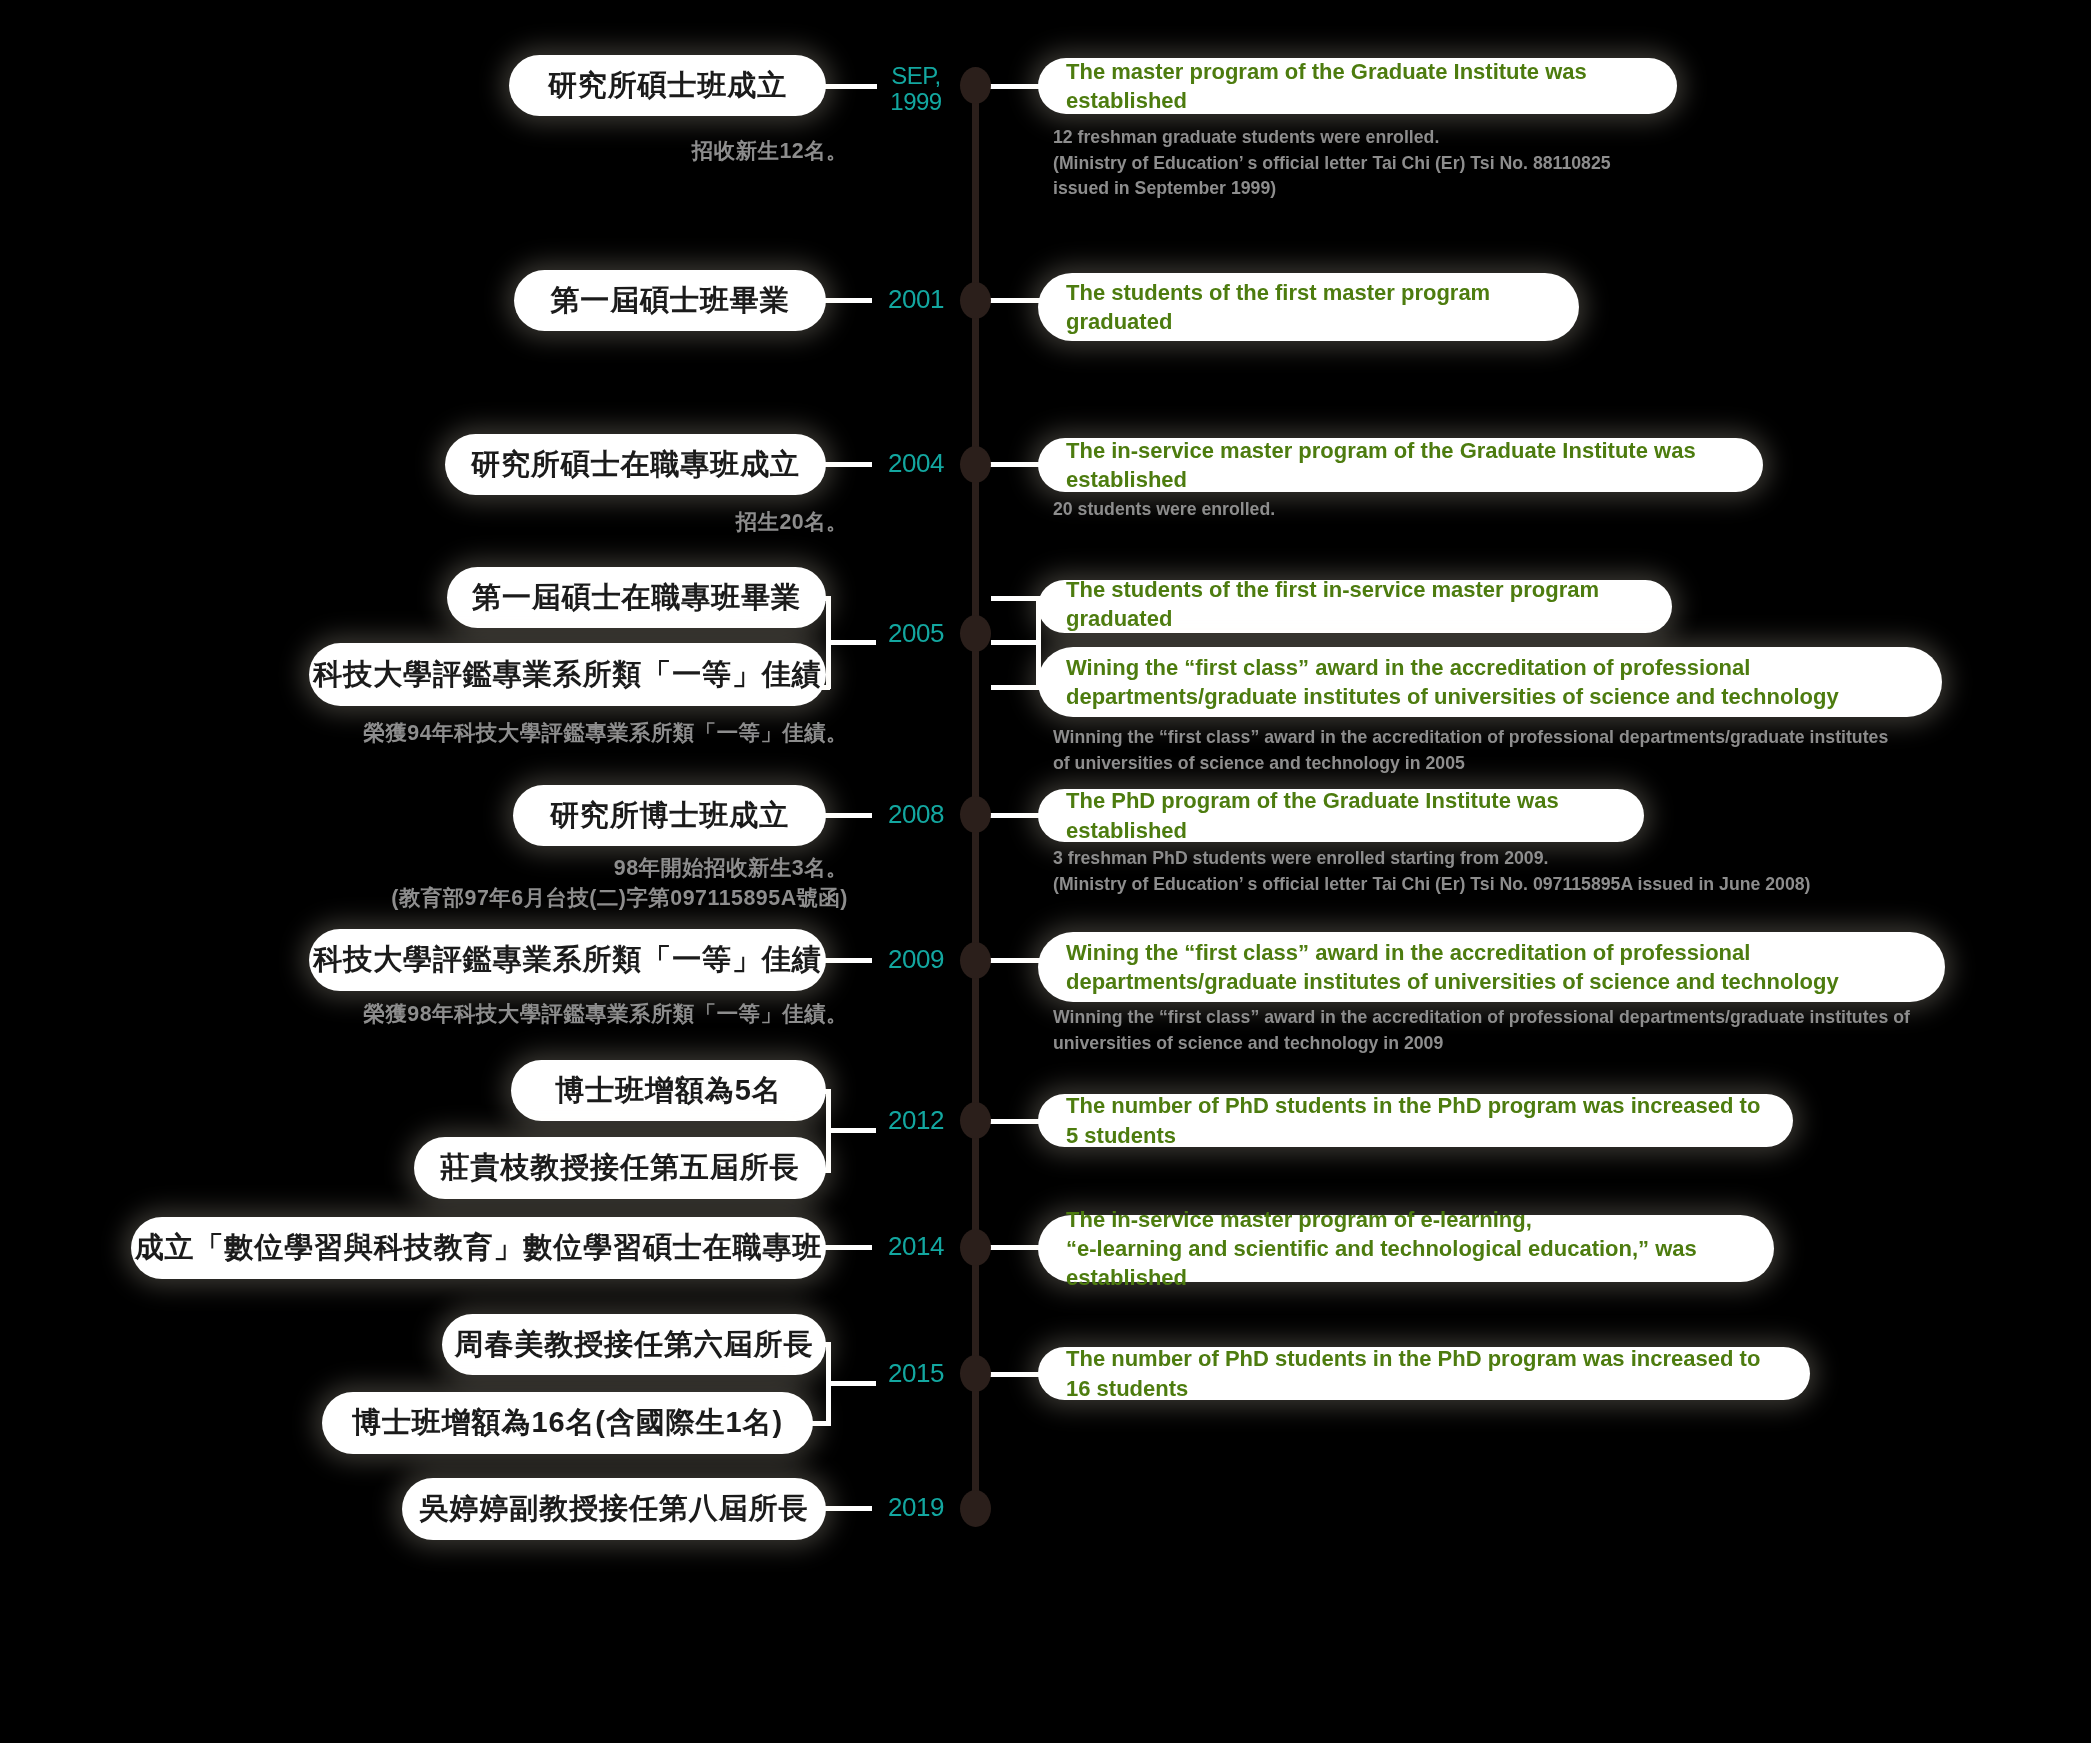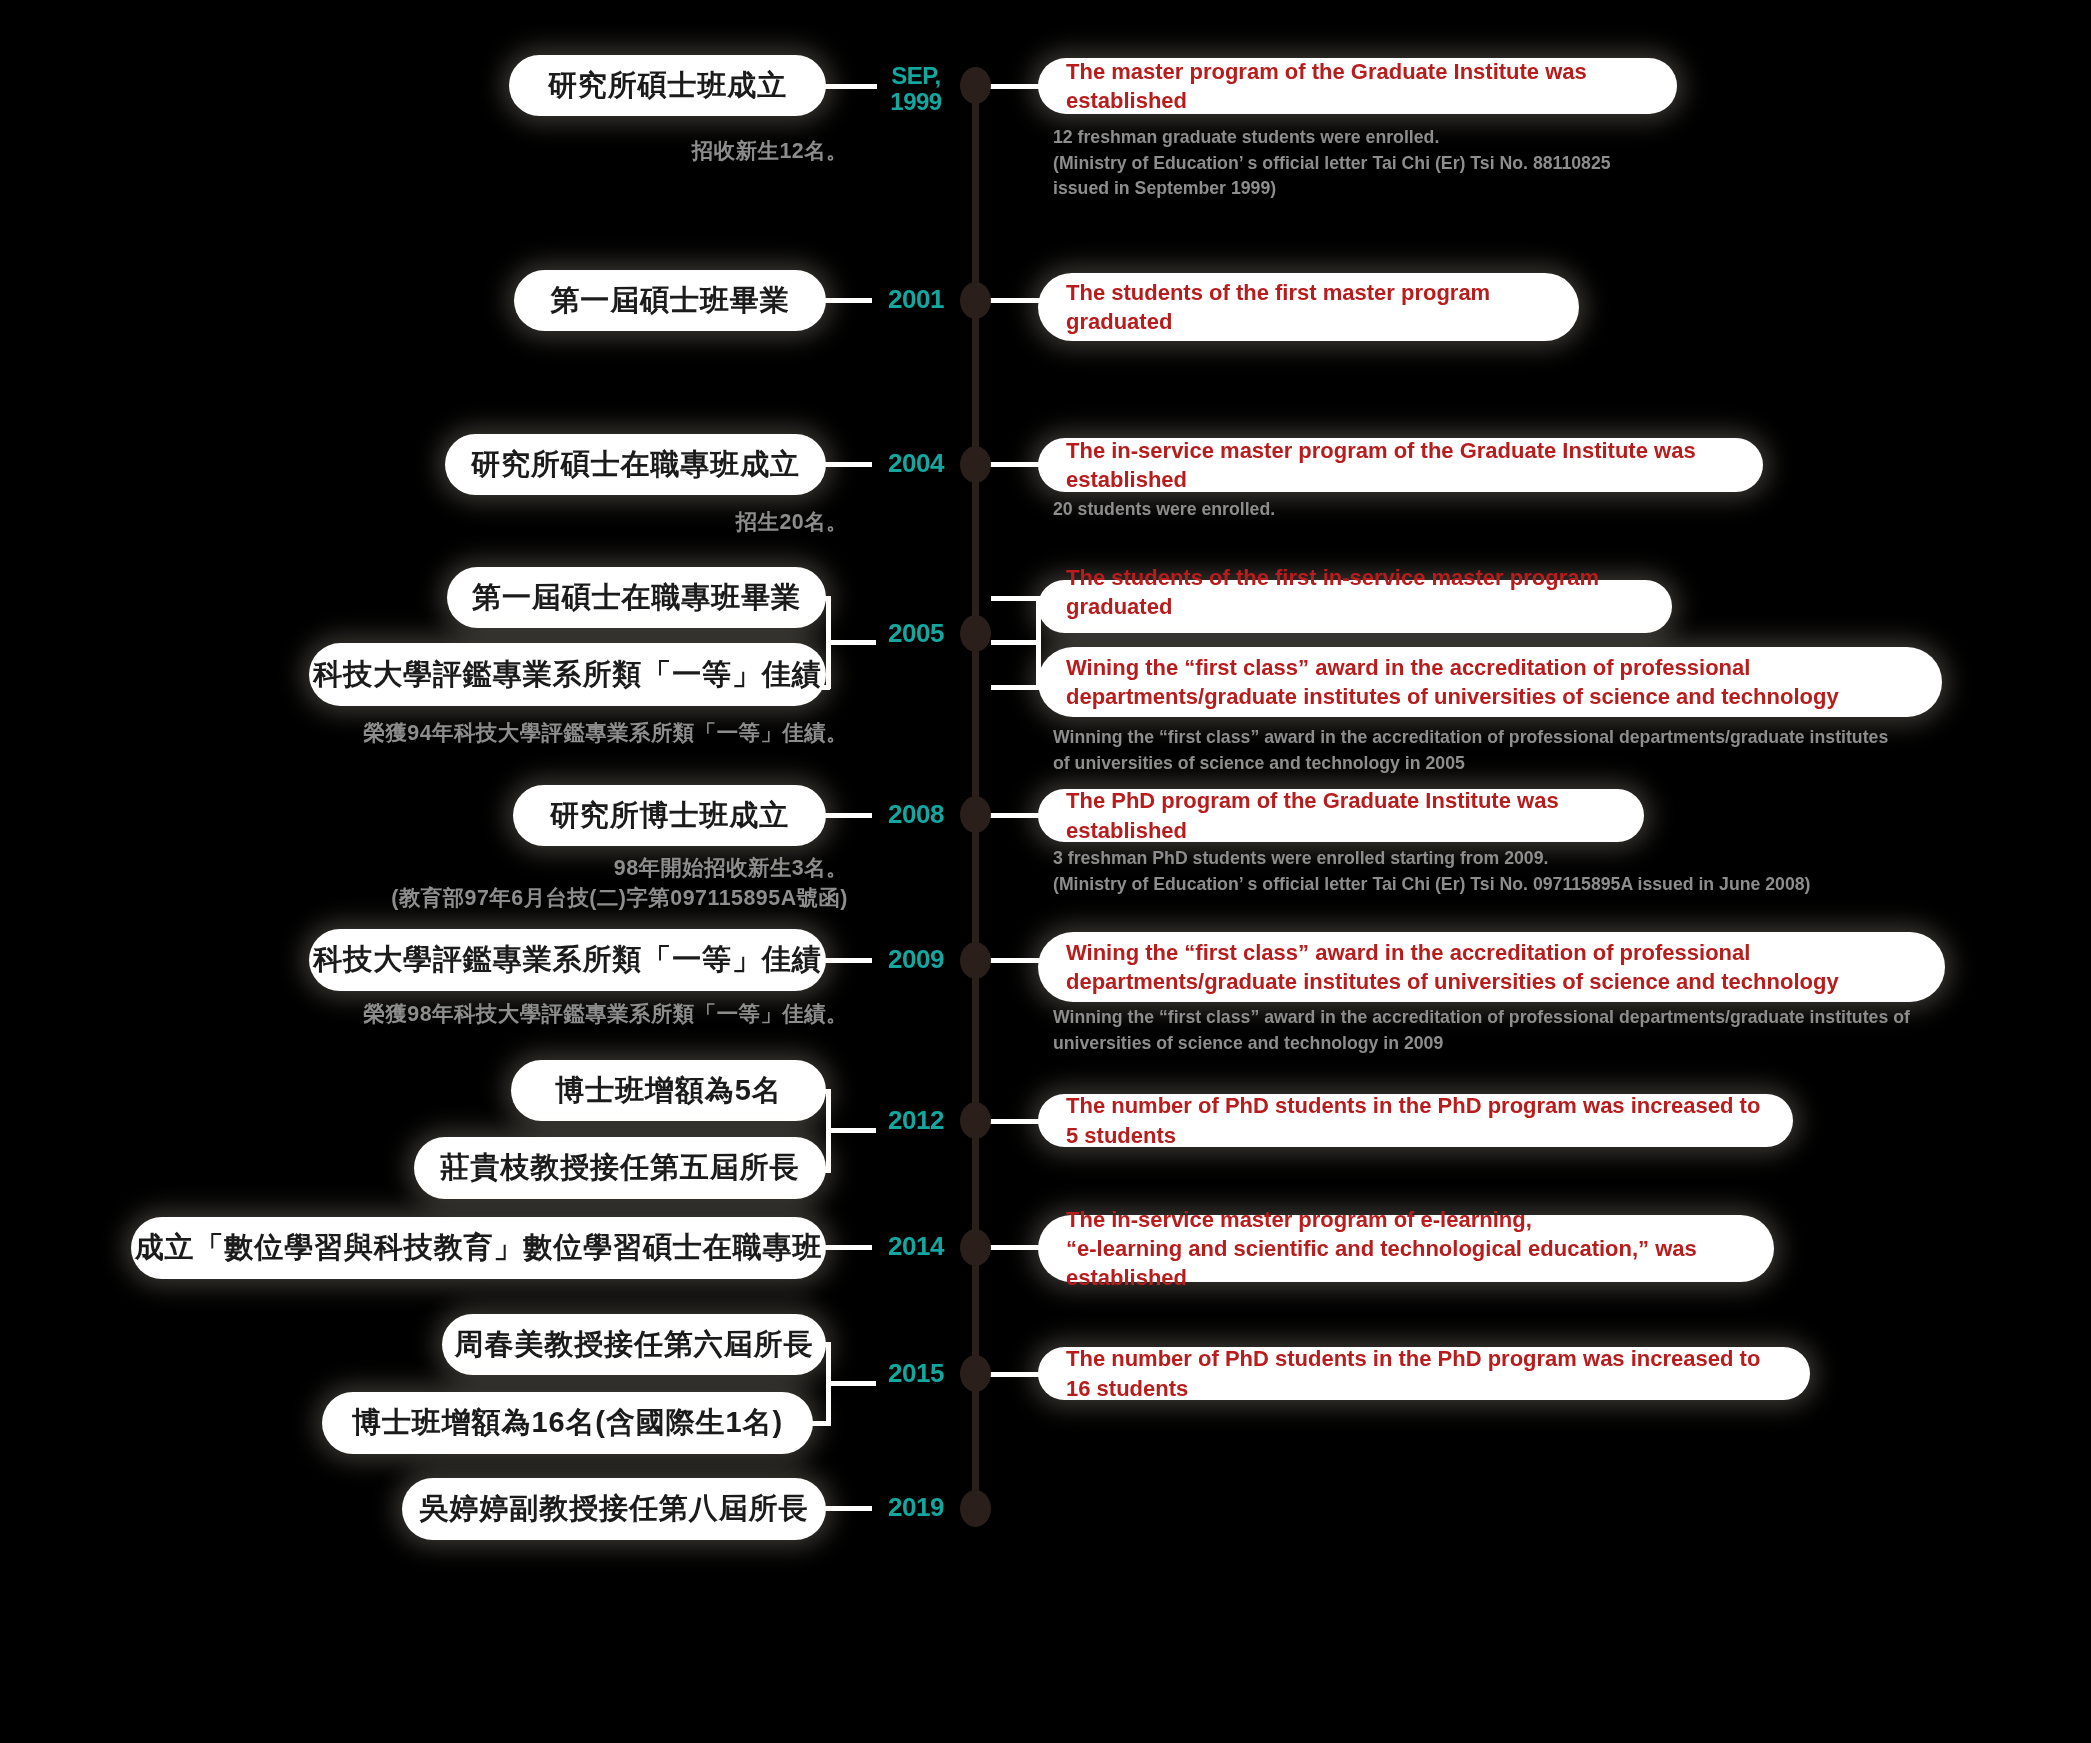--- a/index.html
+++ b/index.html
@@ -48,21 +48,21 @@
     height: 37px;
     background: #2b1f1b;
     border-radius: 50%;
     z-index: 4;
   }
 
   
   .year {
     position: absolute;
     color: #13a7a0;
-    font-weight: bold;
+    font-weight: normal;
     font-size: 26px;
     letter-spacing: -0.5px;
     text-align: center;
     line-height: 1.08;
     z-index: 5;
     width: 84px;
     left: 874px;
   }
   .year.two-line { font-size: 24px; }
 
@@ -138,22 +138,22 @@
     justify-content: center;
     padding: 0 32px;
     color: #1b1b1b;
     font-size: 29px;
     font-weight: 700;
     letter-spacing: 0.9px;
     white-space: nowrap;
   }
   .pill-en {
     justify-content: flex-start;
-    padding: 12px 28px;
-    color: #b91c1c;
+    padding: 0 28px;
+    color: #4d7c0f;
     font-size: 22px;
     font-weight: 700;
     line-height: 1.32;
   }
 
   
   .cap {
     position: absolute;
     color: #8d8d8d;
     z-index: 3;

